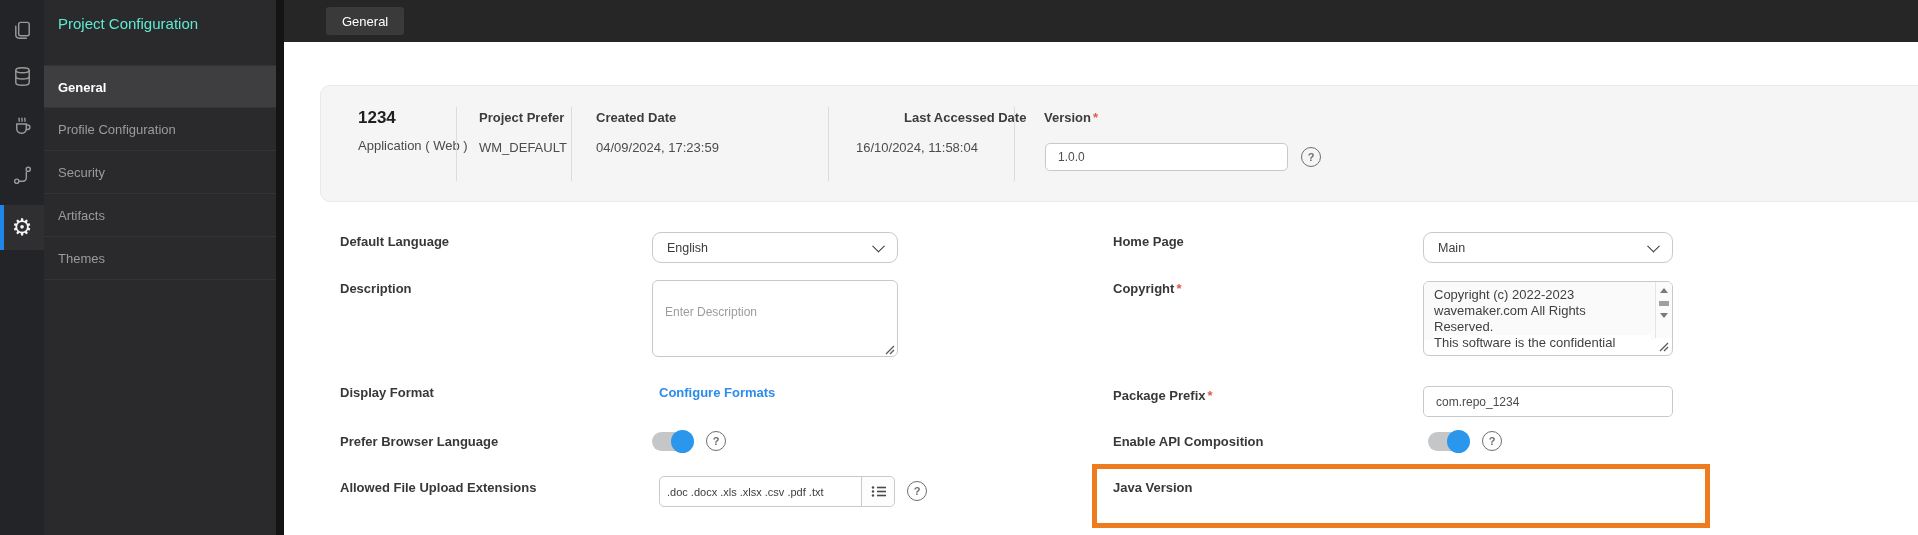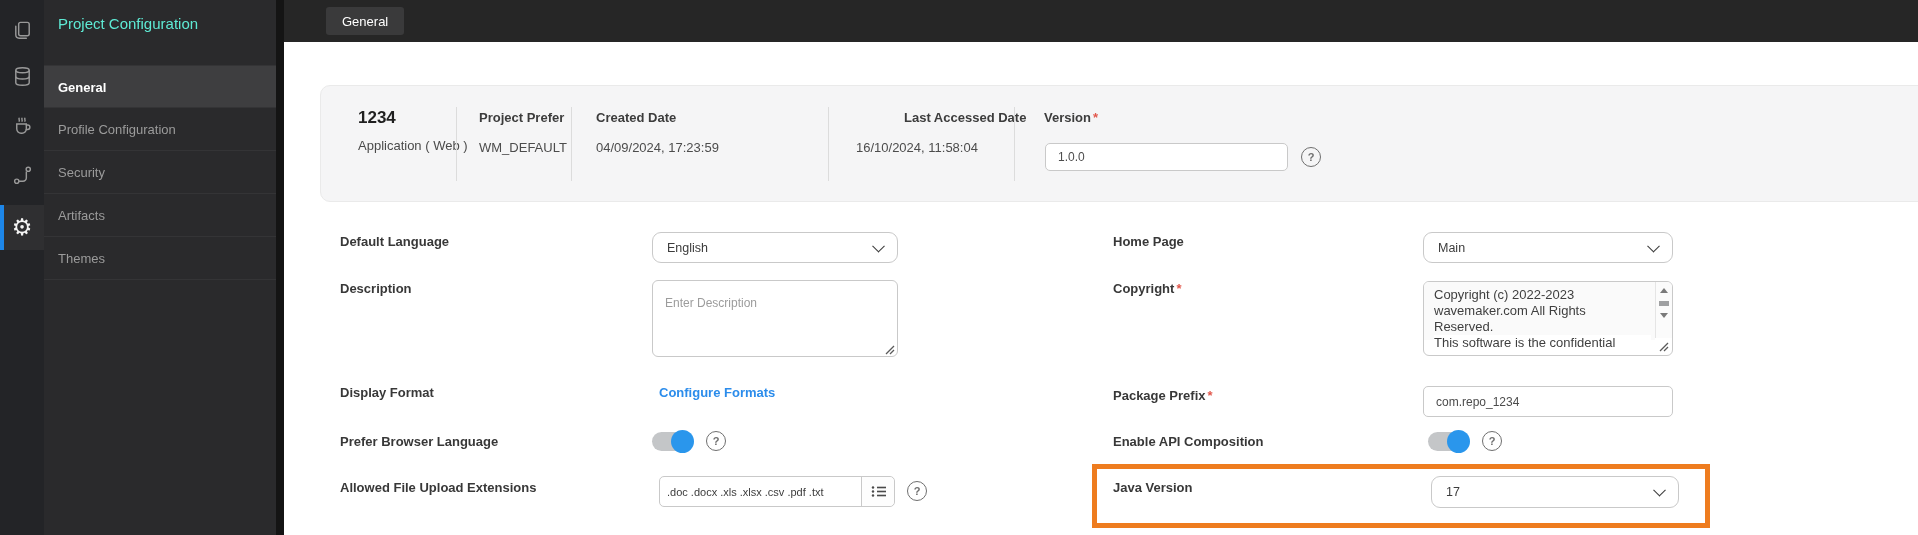--- a/index.html
+++ b/index.html
@@ -41,21 +41,21 @@
                    font-family:"Liberation Sans", sans-serif; }
   
   .flabel { position:absolute; font-size:13px; font-weight:600; color:#383838; }
   .req { color:#e2574c; margin-left:2px; }
   .select { position:absolute; height:31px; background:#fff; border:1px solid #c9c9c9; border-radius:9px;
             display:flex; align-items:center; padding:0 30px 0 14px; font-size:12.5px; color:#3c3c3c; cursor:pointer; }
   .chev { position:absolute; right:14px; top:50%; width:9px; height:9px;
           border-right:1.8px solid #3a3a3a; border-bottom:1.8px solid #3a3a3a;
           transform:translateY(-70%) rotate(45deg); }
   .txtarea { position:absolute; background:#fff; border:1px solid #c9c9c9; border-radius:6px;
-             font-size:12px; color:#444; padding:15px 12px; resize:none; outline:none;
+             font-size:12px; color:#444; padding:24px 12px; resize:none; outline:none;
              font-family:"Liberation Sans", sans-serif; }
   .txtarea::placeholder { color:#9c9c9c; }
   .resize-grip { position:absolute; right:3px; bottom:3px; }
   .link { position:absolute; font-size:13px; font-weight:600; color:#2b8ceb; cursor:pointer; }
   .toggle { position:absolute; width:41px; height:19px; border-radius:10px; background:#c4c6c8; cursor:pointer; }
   .toggle .knob { position:absolute; right:-1px; top:-2px; width:23px; height:23px; border-radius:50%; background:#2a96ec; }
   .help { position:absolute; width:20px; height:20px; border-radius:50%; border:1.5px solid #6f6f6f;
           color:#6f6f6f; font-size:11px; font-weight:bold; display:flex; align-items:center; justify-content:center; }
   
   .ext-group { position:absolute; left:659px; top:476px; width:236px; height:31px; background:#fff;
@@ -219,18 +219,14 @@
   <input class="version-input" style="left: 1423px; top: 386px; width: 250px; height: 31px; position: absolute;" value="com.repo_1234">
 
   <div class="flabel" style="left:1113px; top:434px;">Enable API Composition</div>
   <div class="toggle" style="left:1428px; top:432px;">
       <span class="knob"></span>
     </div>
   <div class="help" style="left:1482px; top:431px;">?</div>
 
   <div class="hl-box"></div>
   <div class="flabel" style="left:1113px; top:480px;">Java Version</div>
-  <div class="select" style="left:1431px; top:476px; width:248px; height:32px;">
-    <span>17</span>
-    <span class="chev"></span>
-  </div>
 
 </div>
 
 </body></html>

